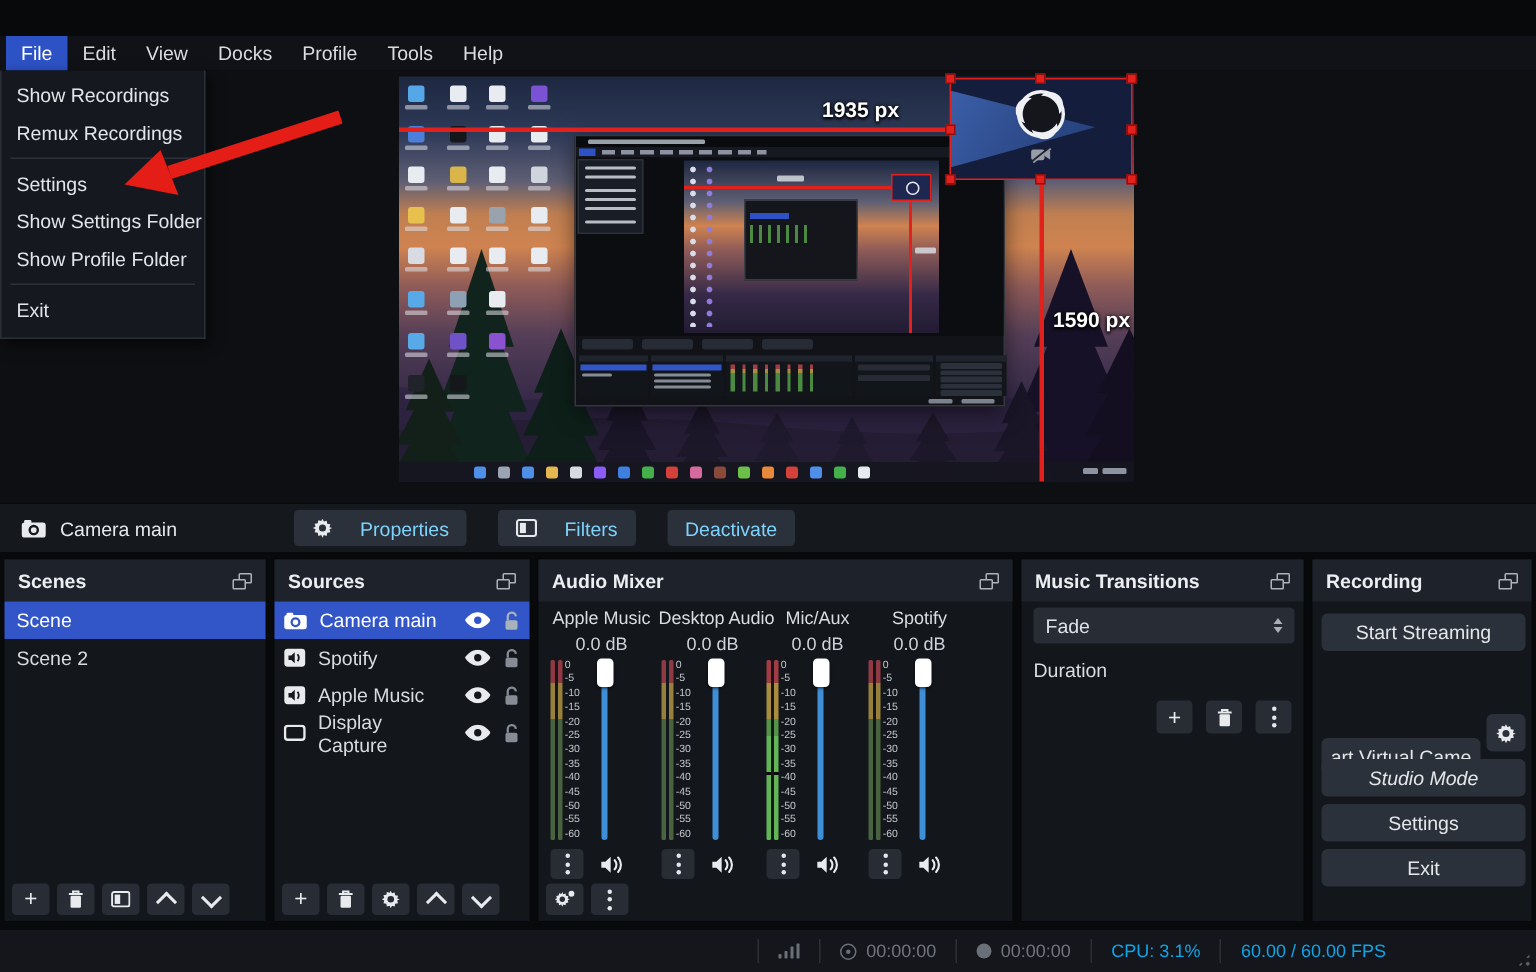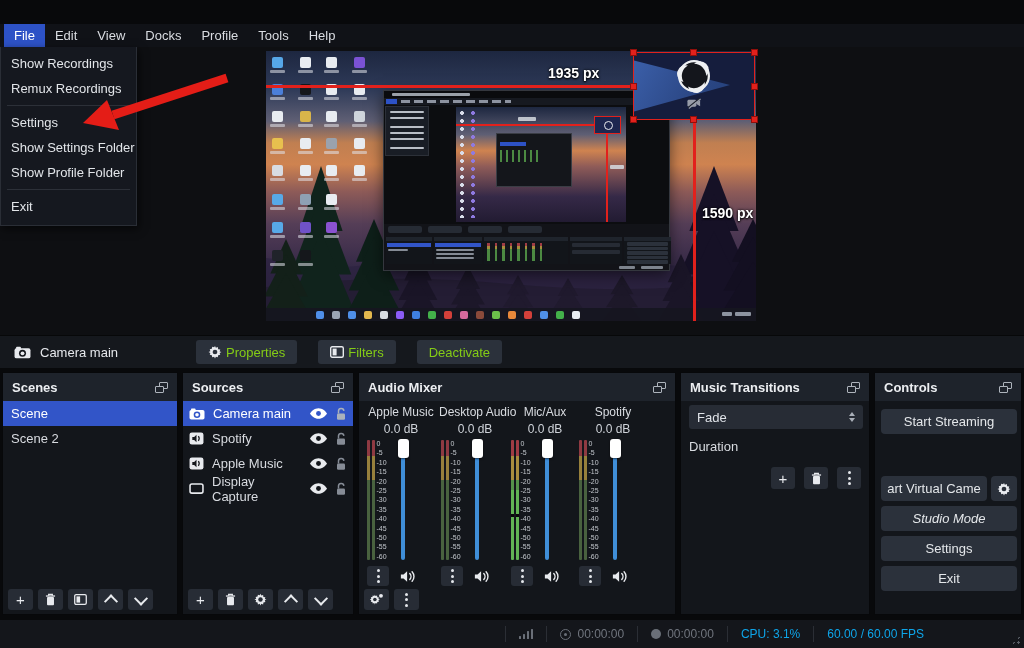--- a/index.html
+++ b/index.html
@@ -107,21 +107,21 @@
   .sel-logo{position:absolute;left:50%;top:6px;transform:translateX(-50%);}
   .muted-cam{position:absolute;left:50%;top:44px;transform:translateX(-50%);opacity:.85;}
   .handle{position:absolute;width:7px;height:7px;background:#e2211c;border:1px solid #8f0f0c;
           box-sizing:border-box;z-index:11;}
 
   
   .src-toolbar{position:absolute;left:0;top:335px;width:1024px;height:33px;background:#15181d;
      display:flex;align-items:center;padding:0 14px;box-sizing:border-box;border-top:1px solid #070809;}
   .src-name{margin-left:9px;color:#e6e8ec;}
   .tool-btn{height:24px;background:#2b313b;border-radius:3px;display:flex;align-items:center;
-     gap:4px;padding:0 12px;margin-left:21px;color:#84cc16;}
+     gap:18px;padding:0 12px;margin-left:21px;color:#7dd3fc;}
   .tool-btn:first-of-type{margin-left:78px;}
 
   
   .docks{position:absolute;left:0;top:368px;width:1024px;height:252px;background:#08090b;}
   .dock{position:absolute;top:4px;height:243px;background:#13161b;border:1px solid #07080a;box-sizing:border-box;}
   .dock-head{height:28px;background:#1e232b;display:flex;align-items:center;justify-content:space-between;
      padding:0 9px;font-weight:bold;color:#eceef1;}
   .popout{width:13px;height:11px;position:relative;flex:0 0 auto;}
   .popout::before{content:"";position:absolute;right:0;top:0;width:7px;height:5px;border:1.5px solid #aeb4bc;border-radius:1px;}
   .popout::after{content:"";position:absolute;left:0;bottom:0;width:7px;height:5px;border:1.5px solid #aeb4bc;
@@ -815,25 +815,25 @@
               <i></i>
               <i></i>
               <i></i>
             </span>
           </div>
       </div>
     </div>
 
     <div class="dock" style="left:874px;width:148px;">
       <div class="dock-head">
-          <span>Controls</span>
+          <span>Recording</span>
         <span class="popout"></span>
         </div>
       <div class="ctl-btn" style="top:36px;">Start Streaming</div>
-      <div class="ctl-btn" style="top:103px;width:106px;">art Virtual Came</div>
+      <div class="ctl-btn" style="top:119px;width:106px;text-decoration:underline;">art Virtual Came</div>
       <div class="ctl-gear" style="top:103px;">
         <svg width="14" height="14" viewBox="0 0 16 16">
           <path d="M8 1l1 2.1 2.2-.7.4 2.4 2.4.4-.7 2.2L15.4 8l-2.1 1 .7 2.2-2.4.4-.4 2.4-2.2-.7L8 15.4 7 13.3l-2.2.7-.4-2.4-2.4-.4.7-2.2L.6 8l2.1-1-.7-2.2 2.4-.4.4-2.4 2.2.7z" fill="#e8eaee"></path>
           <circle cx="8" cy="8" r="2.7" fill="#2b313b"></circle>
         </svg>
       </div>
       <div class="ctl-btn" style="top:133px;font-style:italic;">Studio Mode</div>
       <div class="ctl-btn" style="top:163px;">Settings</div>
       <div class="ctl-btn" style="top:193px;">Exit</div>
     </div>

